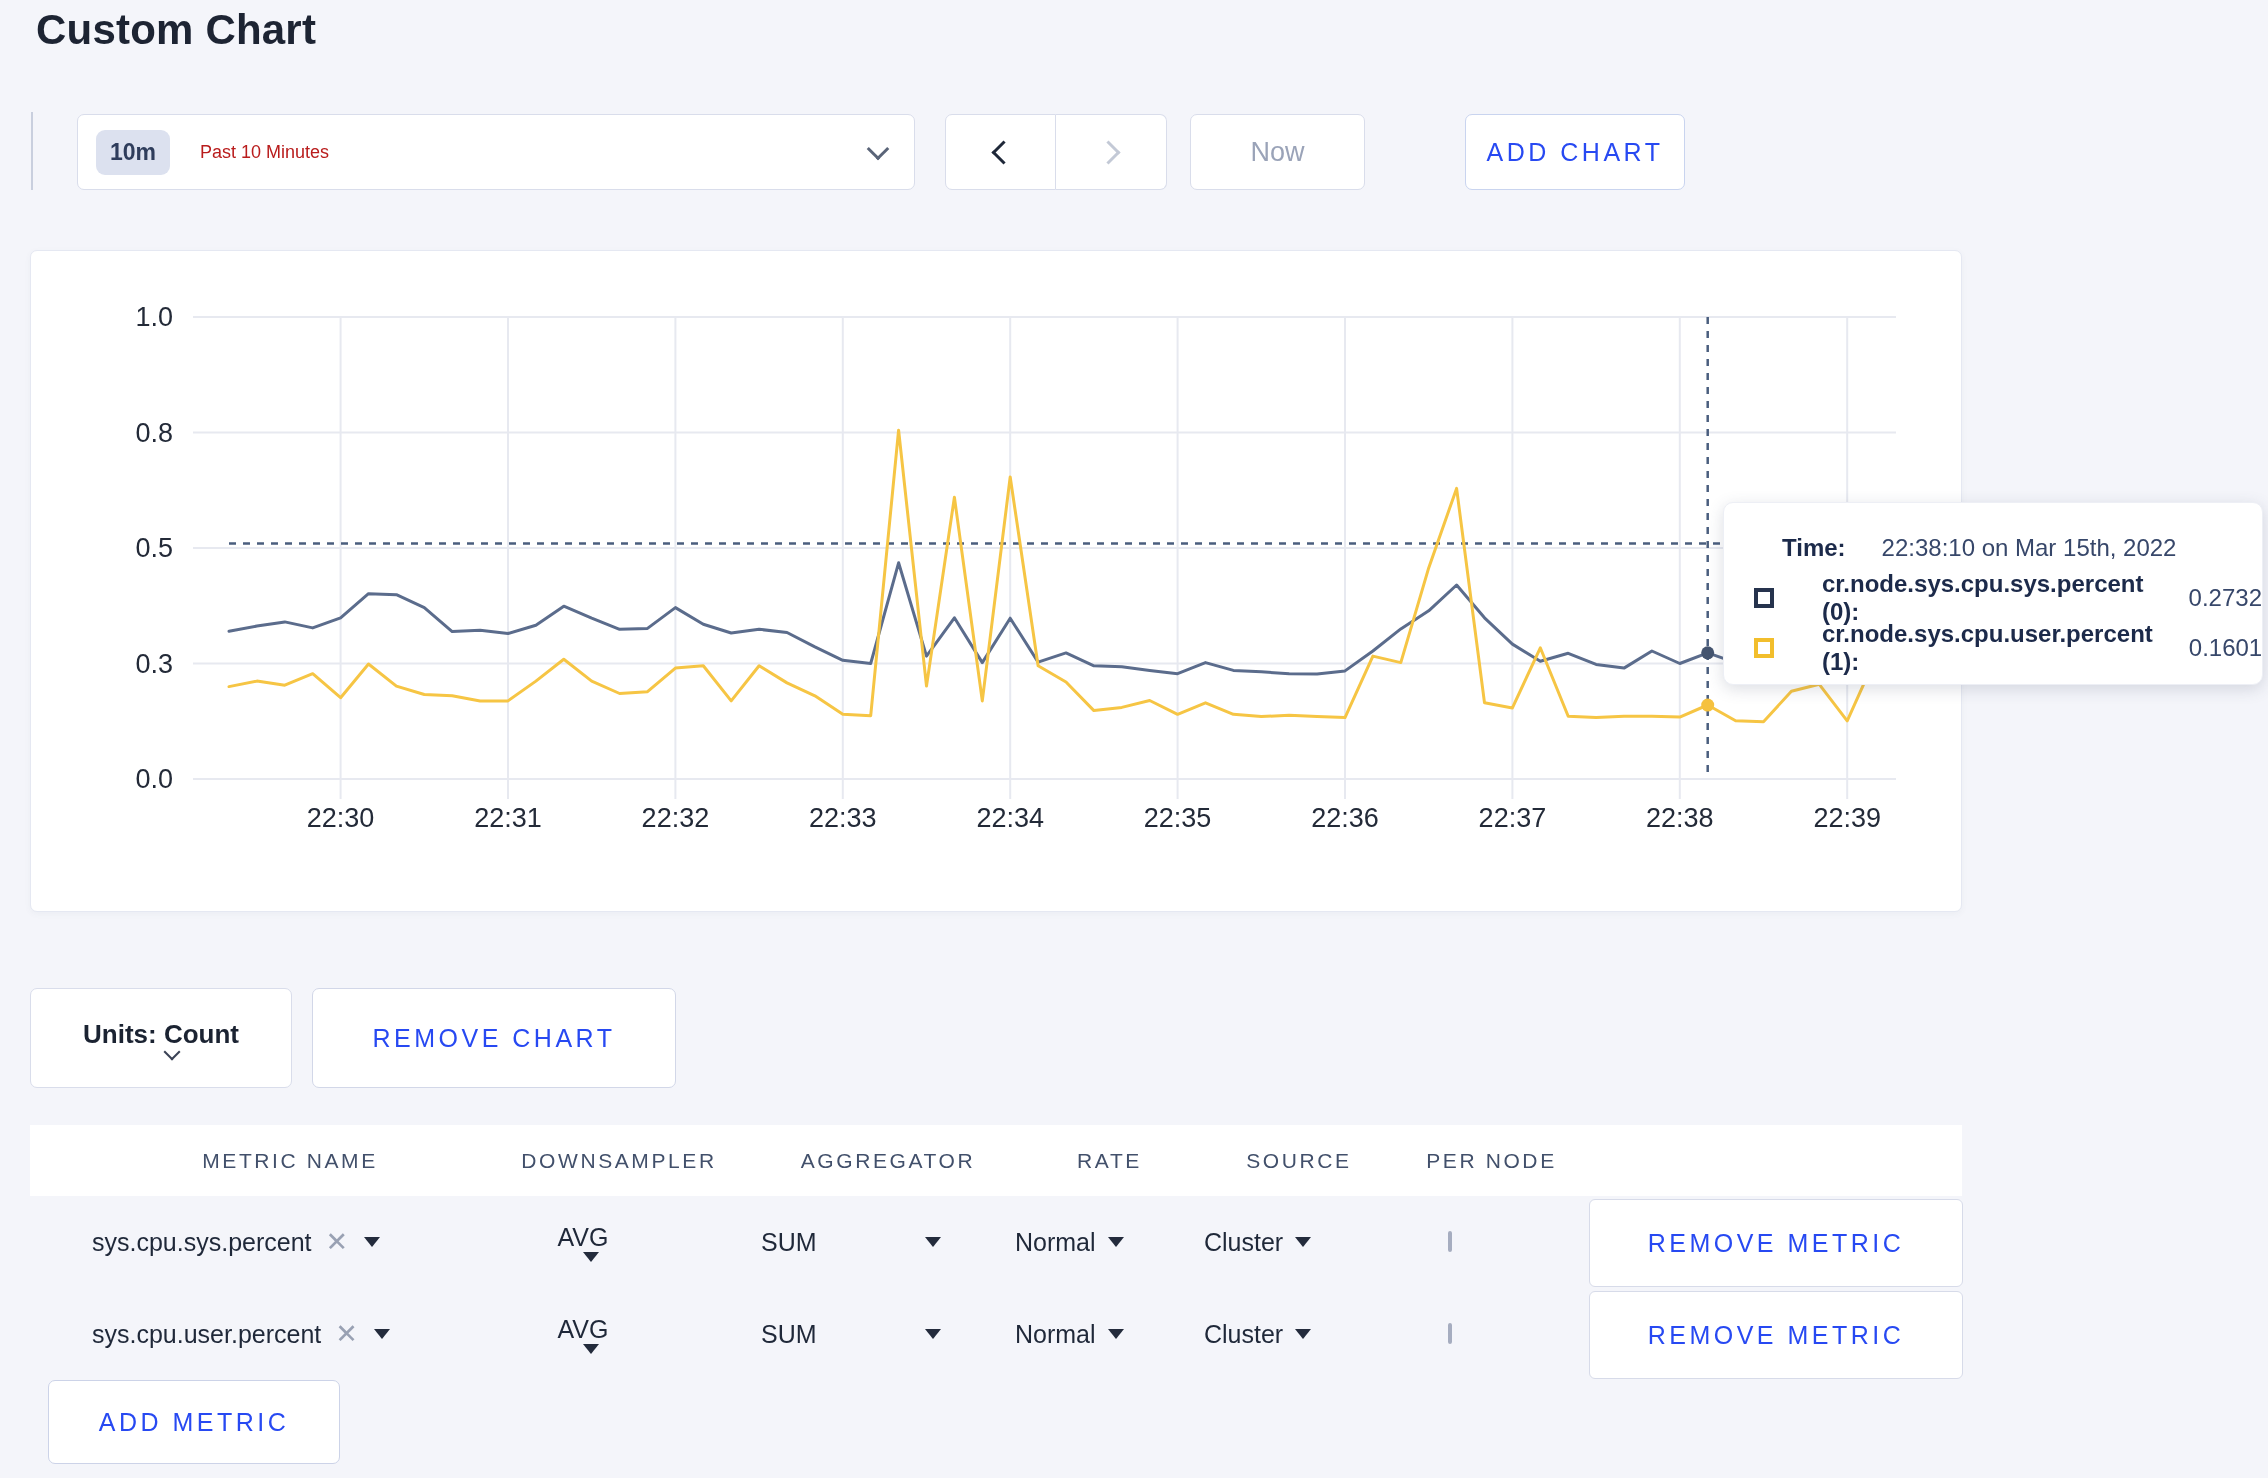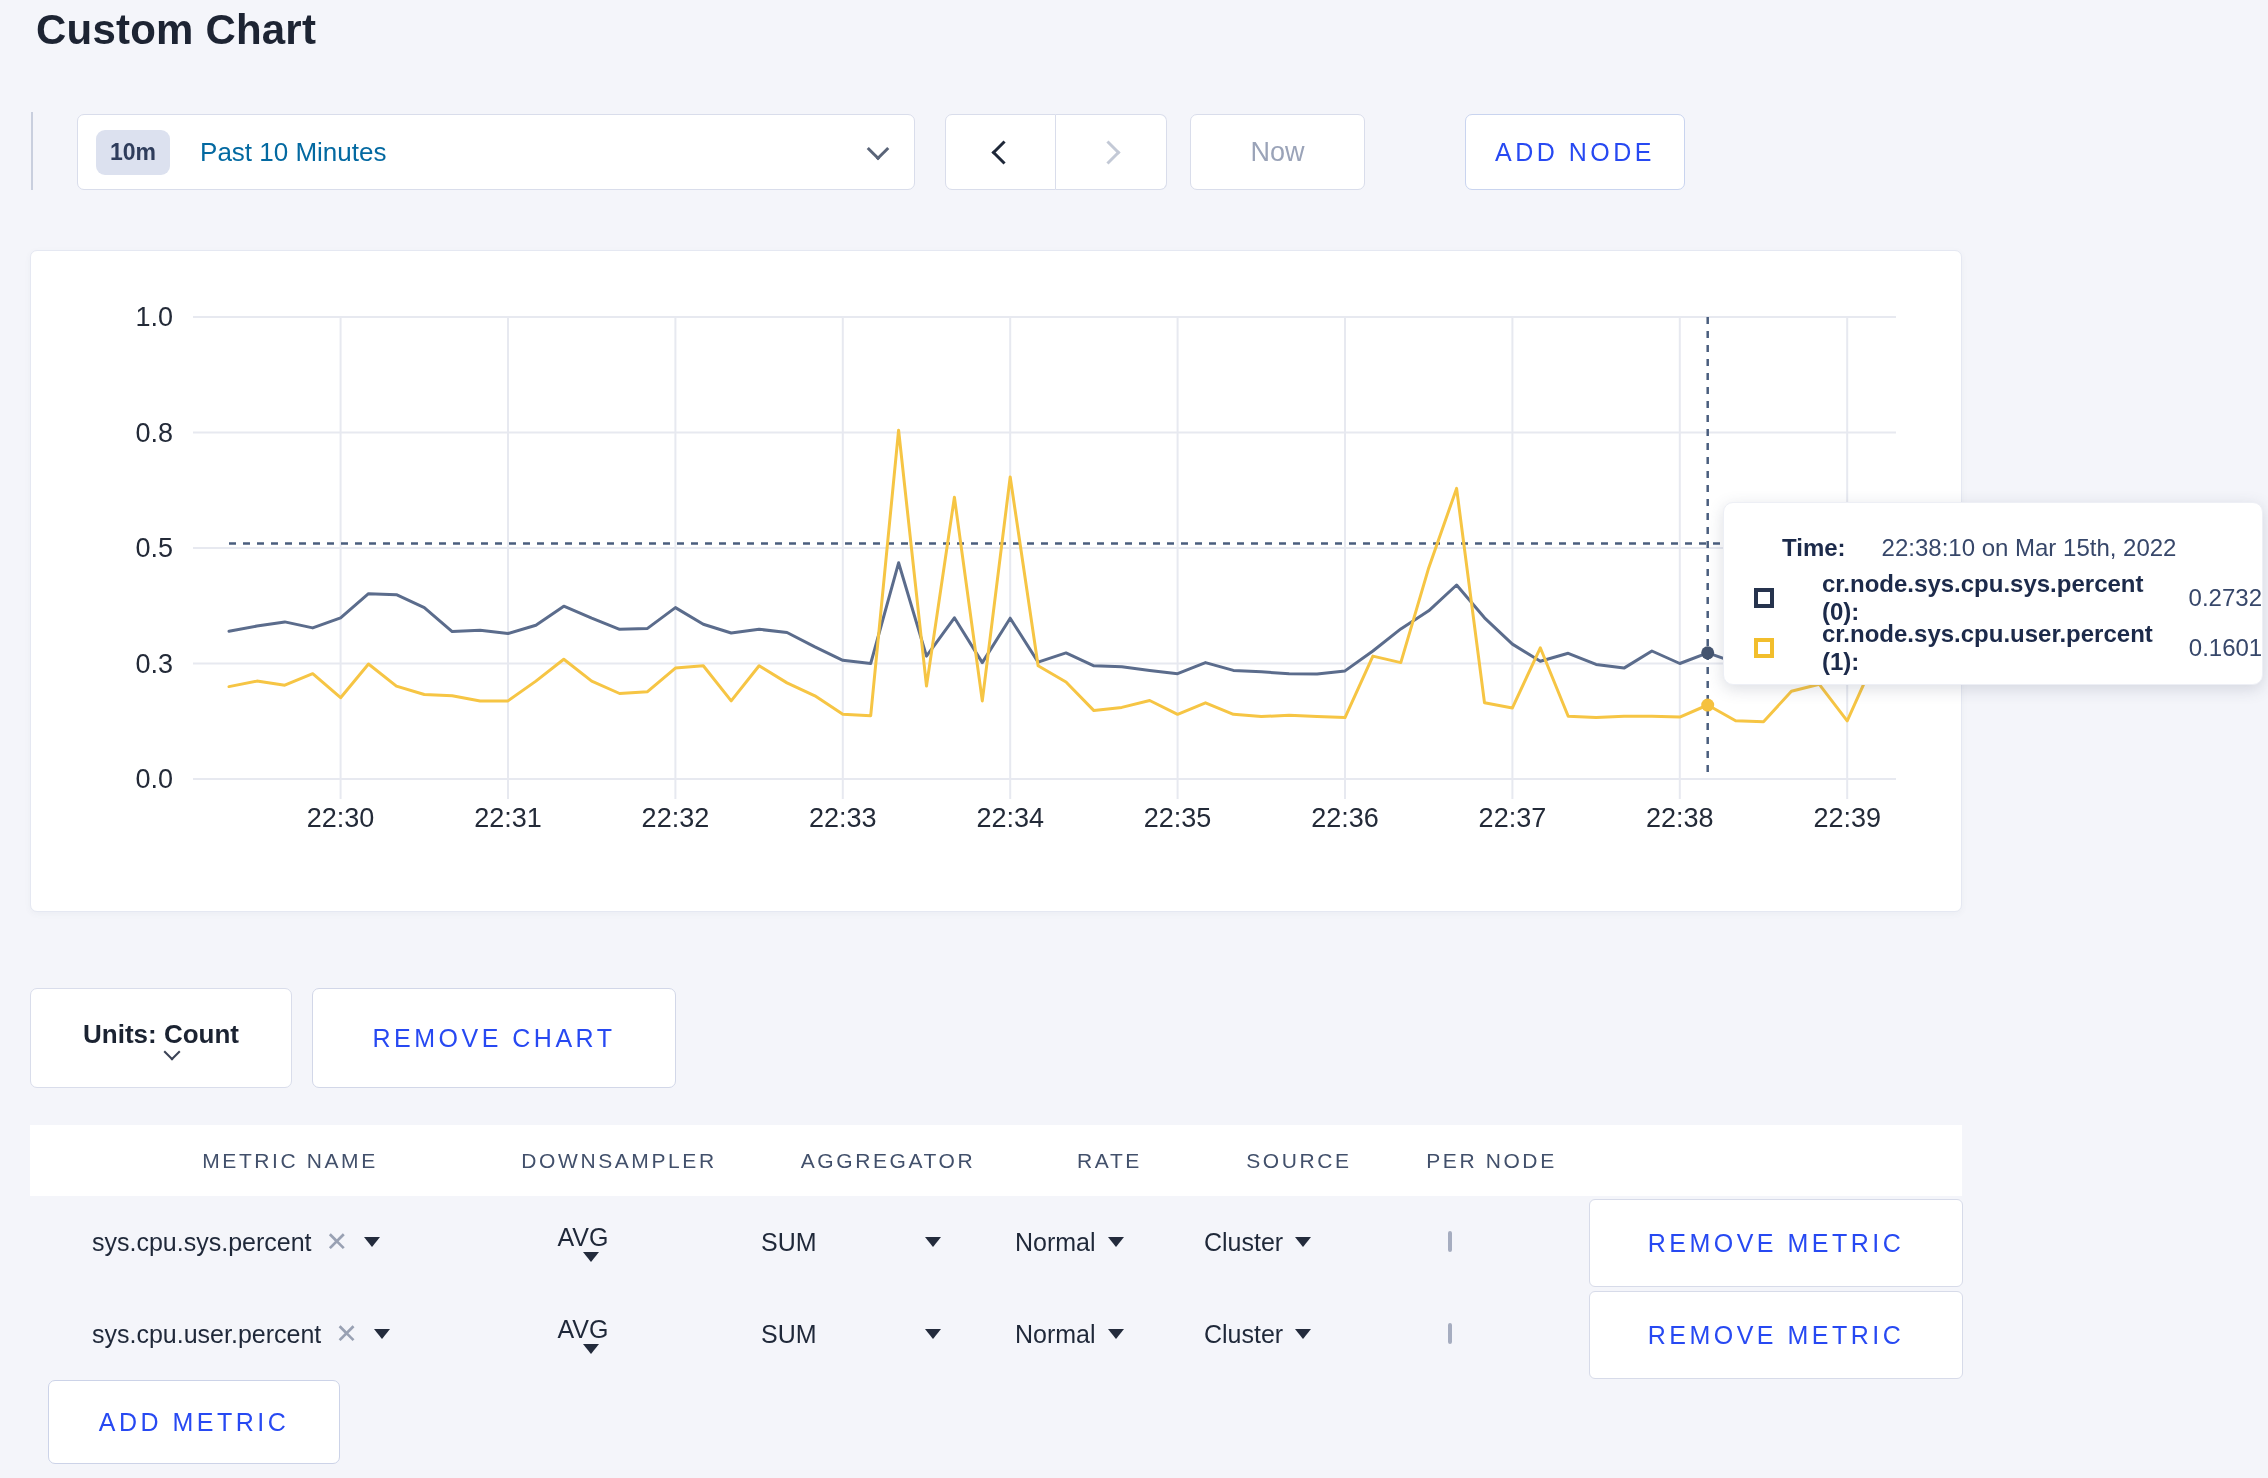--- a/index.html
+++ b/index.html
@@ -23,21 +23,21 @@
   #toolbar-divider { left:31px; top:112px; width:2px; height:78px; background:#c9cfde; }
   .btn {
     background:#fff; border:1.5px solid #d9ddeb; border-radius:7px;
     display:flex; align-items:center; justify-content:center; cursor:pointer;
   }
   #time-window-button { left:77px; top:114px; width:838px; height:76px; justify-content:flex-start; padding:0 28px 0 18px; }
   #time-window-badge {
     background:#dce1ef; color:#2f3d5c; font-weight:700; font-size:23px;
     border-radius:9px; padding:9px 14px; margin-right:30px;
   }
-  #time-window-label { font-size:26px; color:#0369a1; }
+  #time-window-label { font-size:18px; color:#b91c1c; }
   .chev-down {
     width:16px; height:16px; border-left:3px solid #5a6478; border-bottom:3px solid #5a6478;
     transform:rotate(-45deg); margin-left:auto; margin-top:-6px;
   }
   #prev-button { left:945px; top:114px; width:111px; height:76px; border-radius:7px 0 0 7px; }
   #next-button { left:1056px; top:114px; width:111px; height:76px; border-radius:0 7px 7px 0; border-left:none; }
   .chev-left  { width:17px; height:17px; border-left:3.5px solid #1f2839; border-bottom:3.5px solid #1f2839; transform:rotate(45deg); margin-left:6px; }
   .chev-right { width:17px; height:17px; border-left:3.5px solid #c3c9d6; border-bottom:3.5px solid #c3c9d6; transform:rotate(225deg); margin-right:6px; }
   #now-button { left:1190px; top:114px; width:175px; height:76px; font-size:27px; color:#9aa3b8; }
   .blue-btn {
@@ -116,21 +116,21 @@
   <span class="chev-down"></span>
 </div>
 
 <div class="abs btn" id="prev-button">
   <span class="chev-left"></span>
 </div>
 <div class="abs btn" id="next-button">
   <span class="chev-right"></span>
 </div>
 <div class="abs btn" id="now-button">Now</div>
-<div class="abs btn blue-btn" id="add-chart-button">ADD NODE</div>
+<div class="abs btn blue-btn" id="add-chart-button">ADD CHART</div>
 
 <div class="abs" id="chart-card">
   <svg id="chart-svg" width="1932" height="662">
       <line x1="309.6" y1="66" x2="309.6" y2="548" stroke="#e7e9f0" stroke-width="2"></line>
       <text x="309.6" y="576" text-anchor="middle" fill="#232a38" font-size="27">22:30</text>
       <line x1="477" y1="66" x2="477" y2="548" stroke="#e7e9f0" stroke-width="2"></line>
       <text x="477" y="576" text-anchor="middle" fill="#232a38" font-size="27">22:31</text>
       <line x1="644.4" y1="66" x2="644.4" y2="548" stroke="#e7e9f0" stroke-width="2"></line>
       <text x="644.4" y="576" text-anchor="middle" fill="#232a38" font-size="27">22:32</text>
       <line x1="811.8" y1="66" x2="811.8" y2="548" stroke="#e7e9f0" stroke-width="2"></line>

